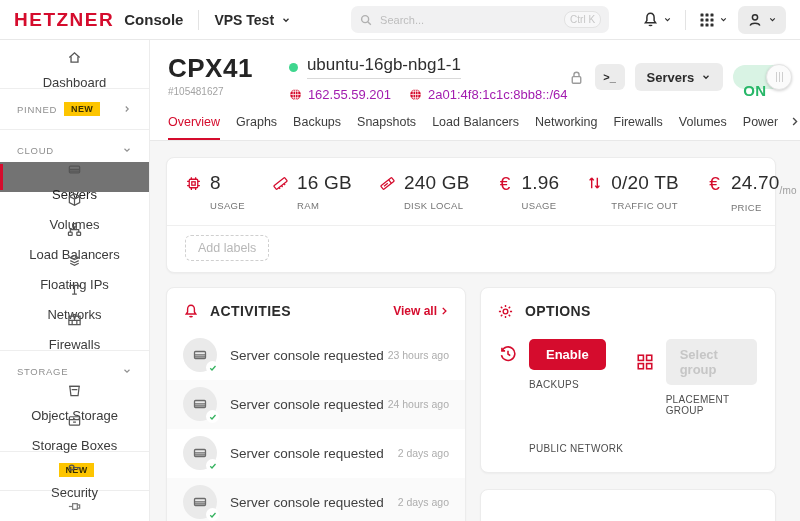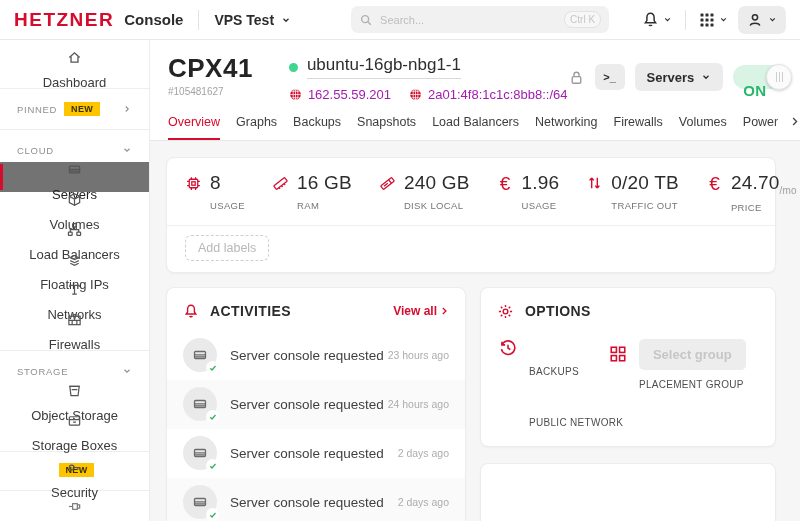--- a/index.html
+++ b/index.html
@@ -555,20 +555,21 @@
               </div>
               <div class="opt-body">
                 <div class="opt-row">
                   <div class="opt-group">
                     <div class="opt-top">
                       <svg class="opt-icon" width="18" height="18" viewBox="0 0 16 16" fill="none" stroke="currentColor" stroke-width="1.4">
                           <path d="M2.6 5.2A6 6 0 112.2 9"></path>
                           <path d="M2.6 2.4v2.8h2.8"></path>
                           <path d="M8 5.2V8l2 1.4"></path>
                         </svg>
+                      <span class="btn-red">Enable</span>
                     </div>
                     <span class="opt-label">BACKUPS</span>
                   </div>
                   <div class="opt-group">
                     <div class="opt-top">
                       <svg class="opt-icon" width="18" height="18" viewBox="0 0 16 16" fill="none" stroke="currentColor" stroke-width="1.4">
                           <rect x="2" y="2" width="4.6" height="4.6"></rect>
                           <rect x="9.4" y="2" width="4.6" height="4.6"></rect>
                           <rect x="2" y="9.4" width="4.6" height="4.6"></rect>
                           <rect x="9.4" y="9.4" width="4.6" height="4.6"></rect>

